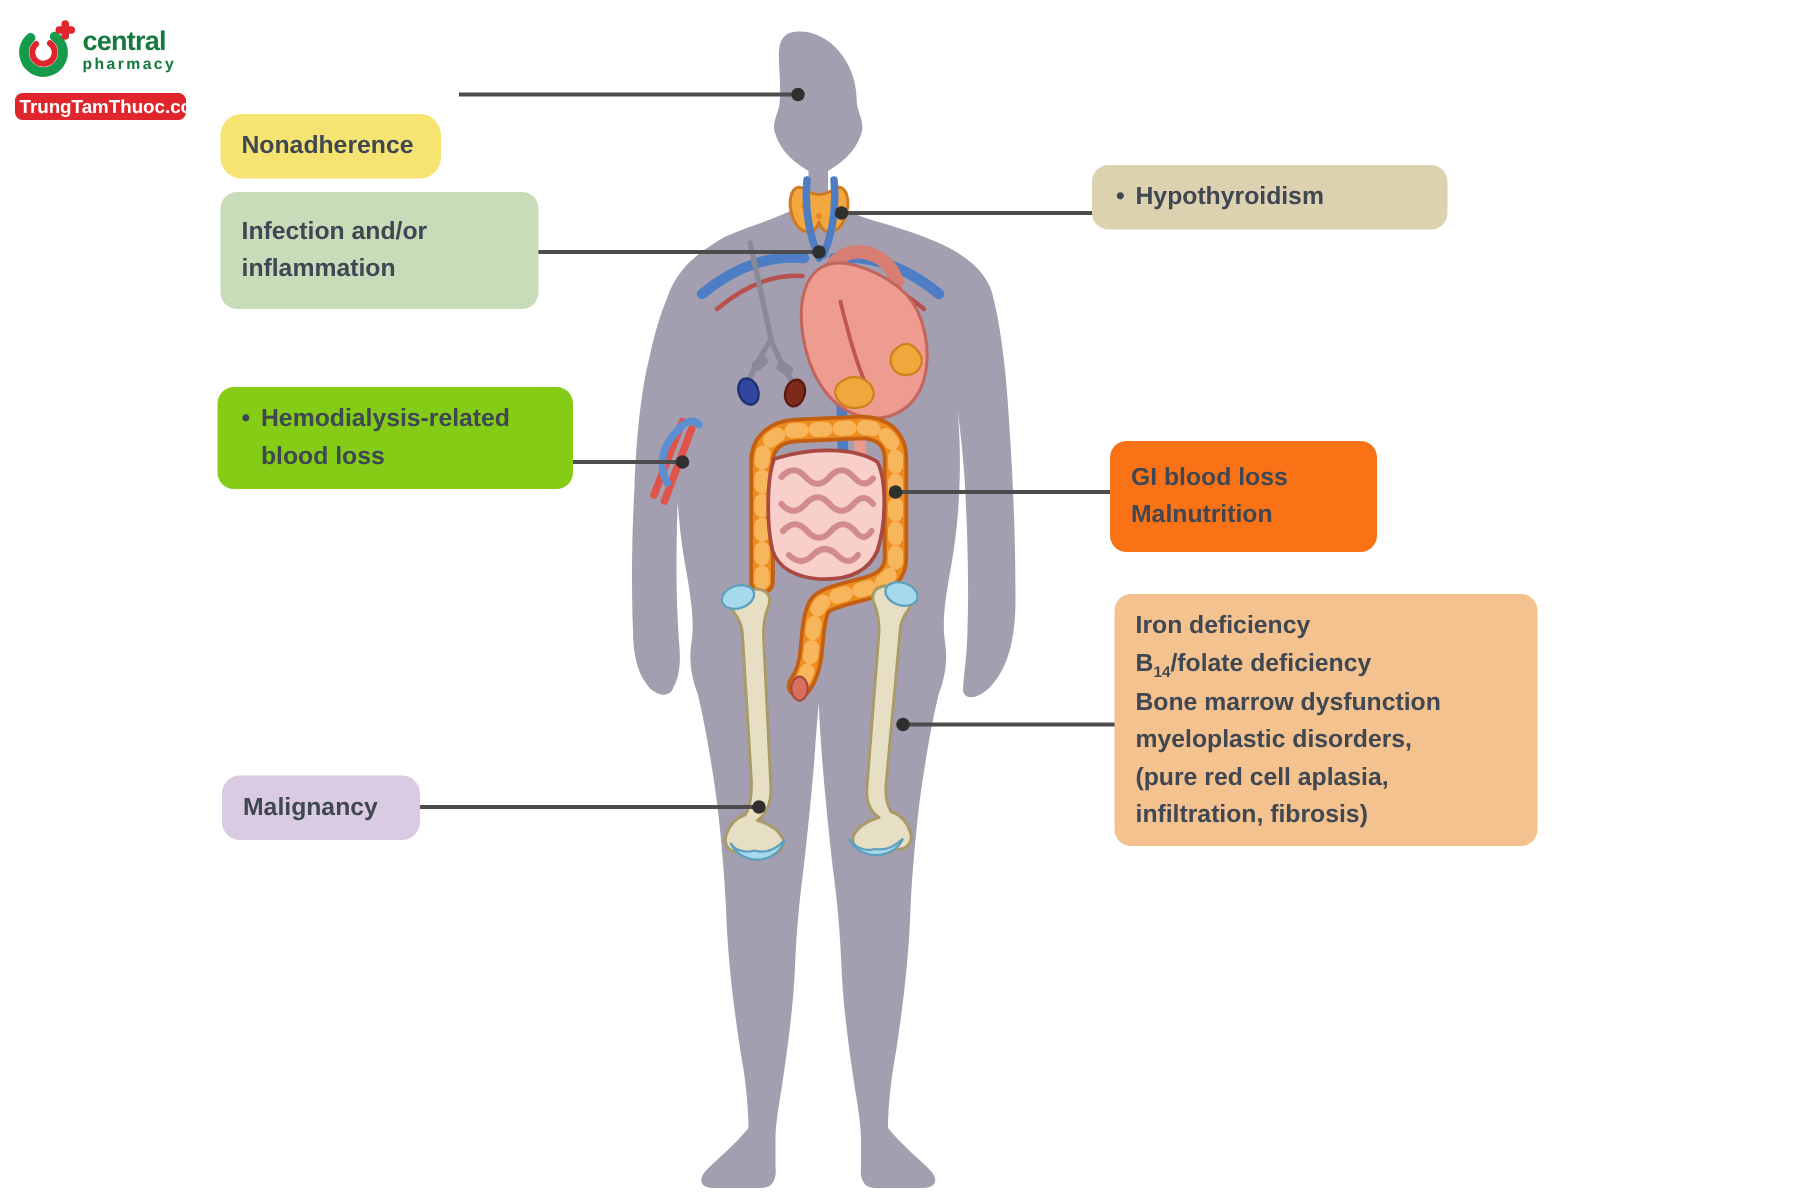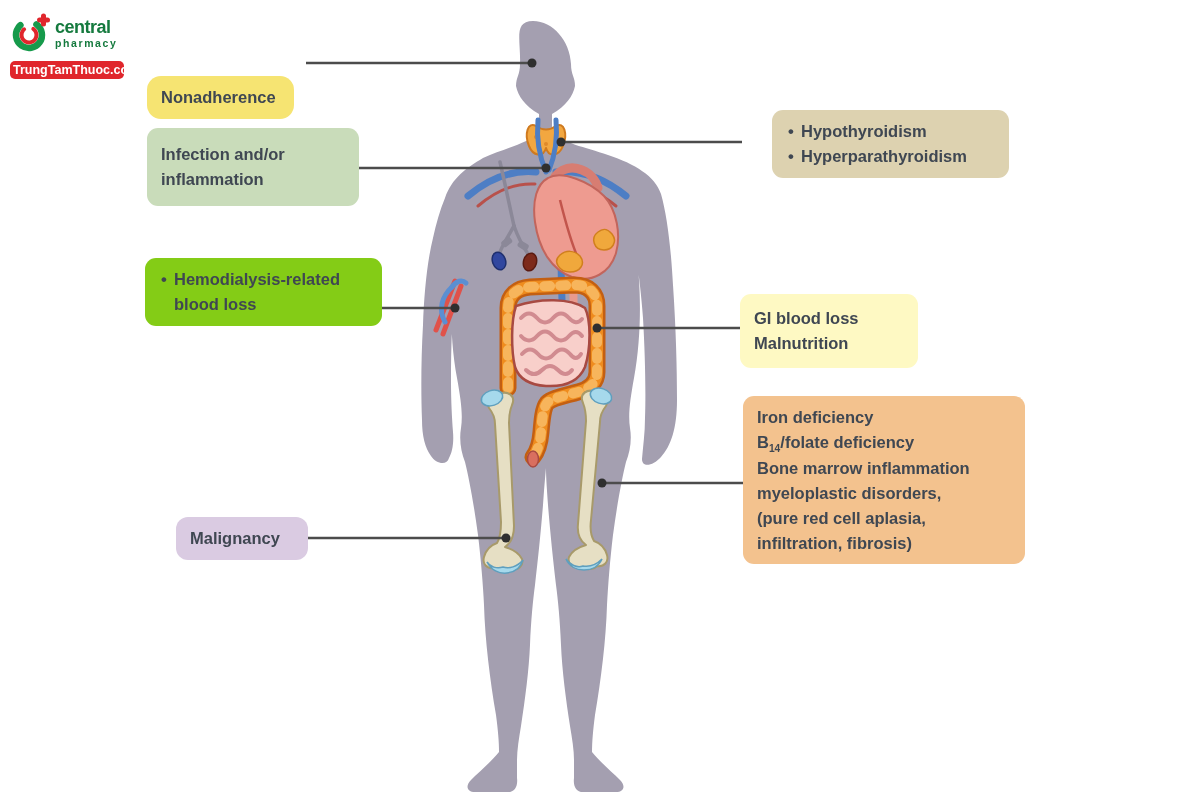--- a/index.html
+++ b/index.html
@@ -11,23 +11,23 @@
   .callout{position:absolute;box-sizing:border-box;border-radius:11px;color:#3f4752;
            font-weight:bold;font-size:16.5px;line-height:1.5;padding:9px 14px;}
   .callout ul{list-style:none;margin:0;padding:0;}
   .callout li{position:relative;padding-left:15px;}
   .callout li::before{content:"\2022";position:absolute;left:2px;}
   sub{font-size:0.62em;}
 
   #box-nonadherence{left:147px;top:44px;width:147px;border-radius:14px;background:#f6e472;margin-top:32px;}
   #box-infection{left:147px;top:128px;width:212px;background:#c9dcba;padding-top:14px;padding-bottom:14px;}
   #box-hemodialysis{left:145px;top:258px;width:237px;background:#84cc16;}
-  #box-malignancy{left:148px;top:517px;width:132px;border-radius:12px;background:#dacbe2;margin-left:28px;}
-  #box-thyroid{left:772px;top:110px;width:237px;background:#ddd2b0;}
-  #box-gi{left:740px;top:294px;width:178px;background:#fef9c3;padding-top:12px;padding-bottom:12px;}
+  #box-malignancy{left:148px;top:517px;width:132px;border-radius:12px;background:#dacbe2;}
+  #box-thyroid{left:728px;top:110px;width:237px;background:#ddd2b0;}
+  #box-gi{left:740px;top:294px;width:178px;background:#f97316;padding-top:12px;padding-bottom:12px;}
   #box-marrow{left:743px;top:396px;width:282px;background:#f3c28e;}
 
   
   #logo{position:absolute;left:10px;top:12px;width:120px;}
   .logo-row{display:flex;align-items:flex-start;gap:3px;}
   .logo-text{padding-top:6px;}
   .logo-brand{color:#157a3e;font-weight:bold;font-size:18px;line-height:1;letter-spacing:-0.5px;}
   .logo-tagline{color:#157a3e;font-size:10.5px;font-weight:bold;letter-spacing:1.6px;
                 margin-top:1px;text-align:right;}
   .logo-banner{margin-top:3px;background:#e0262c;color:#ffffff;font-weight:bold;font-size:12.5px;
@@ -230,31 +230,30 @@
     </ul>
   </div>
 
   <div class="callout" id="box-malignancy">
     <div>Malignancy</div>
   </div>
 
   <div class="callout" id="box-thyroid">
     <ul>
       <li>Hypothyroidism</li>
-      <li>Hyperparathyroidism</li>
     </ul>
   </div>
 
   <div class="callout" id="box-gi">
     <div>GI blood loss</div>
     <div>Malnutrition</div>
   </div>
 
   <div class="callout" id="box-marrow">
     <div>Iron deficiency</div>
     <div><span>B</span><sub>14</sub><span>/folate deficiency</span></div>
-    <div>Bone marrow inflammation</div>
+    <div>Bone marrow dysfunction</div>
     <div>myeloplastic disorders,</div>
     <div>(pure red cell aplasia,</div>
     <div>infiltration, fibrosis)</div>
   </div>
 
 </div>
 
 </body></html>

